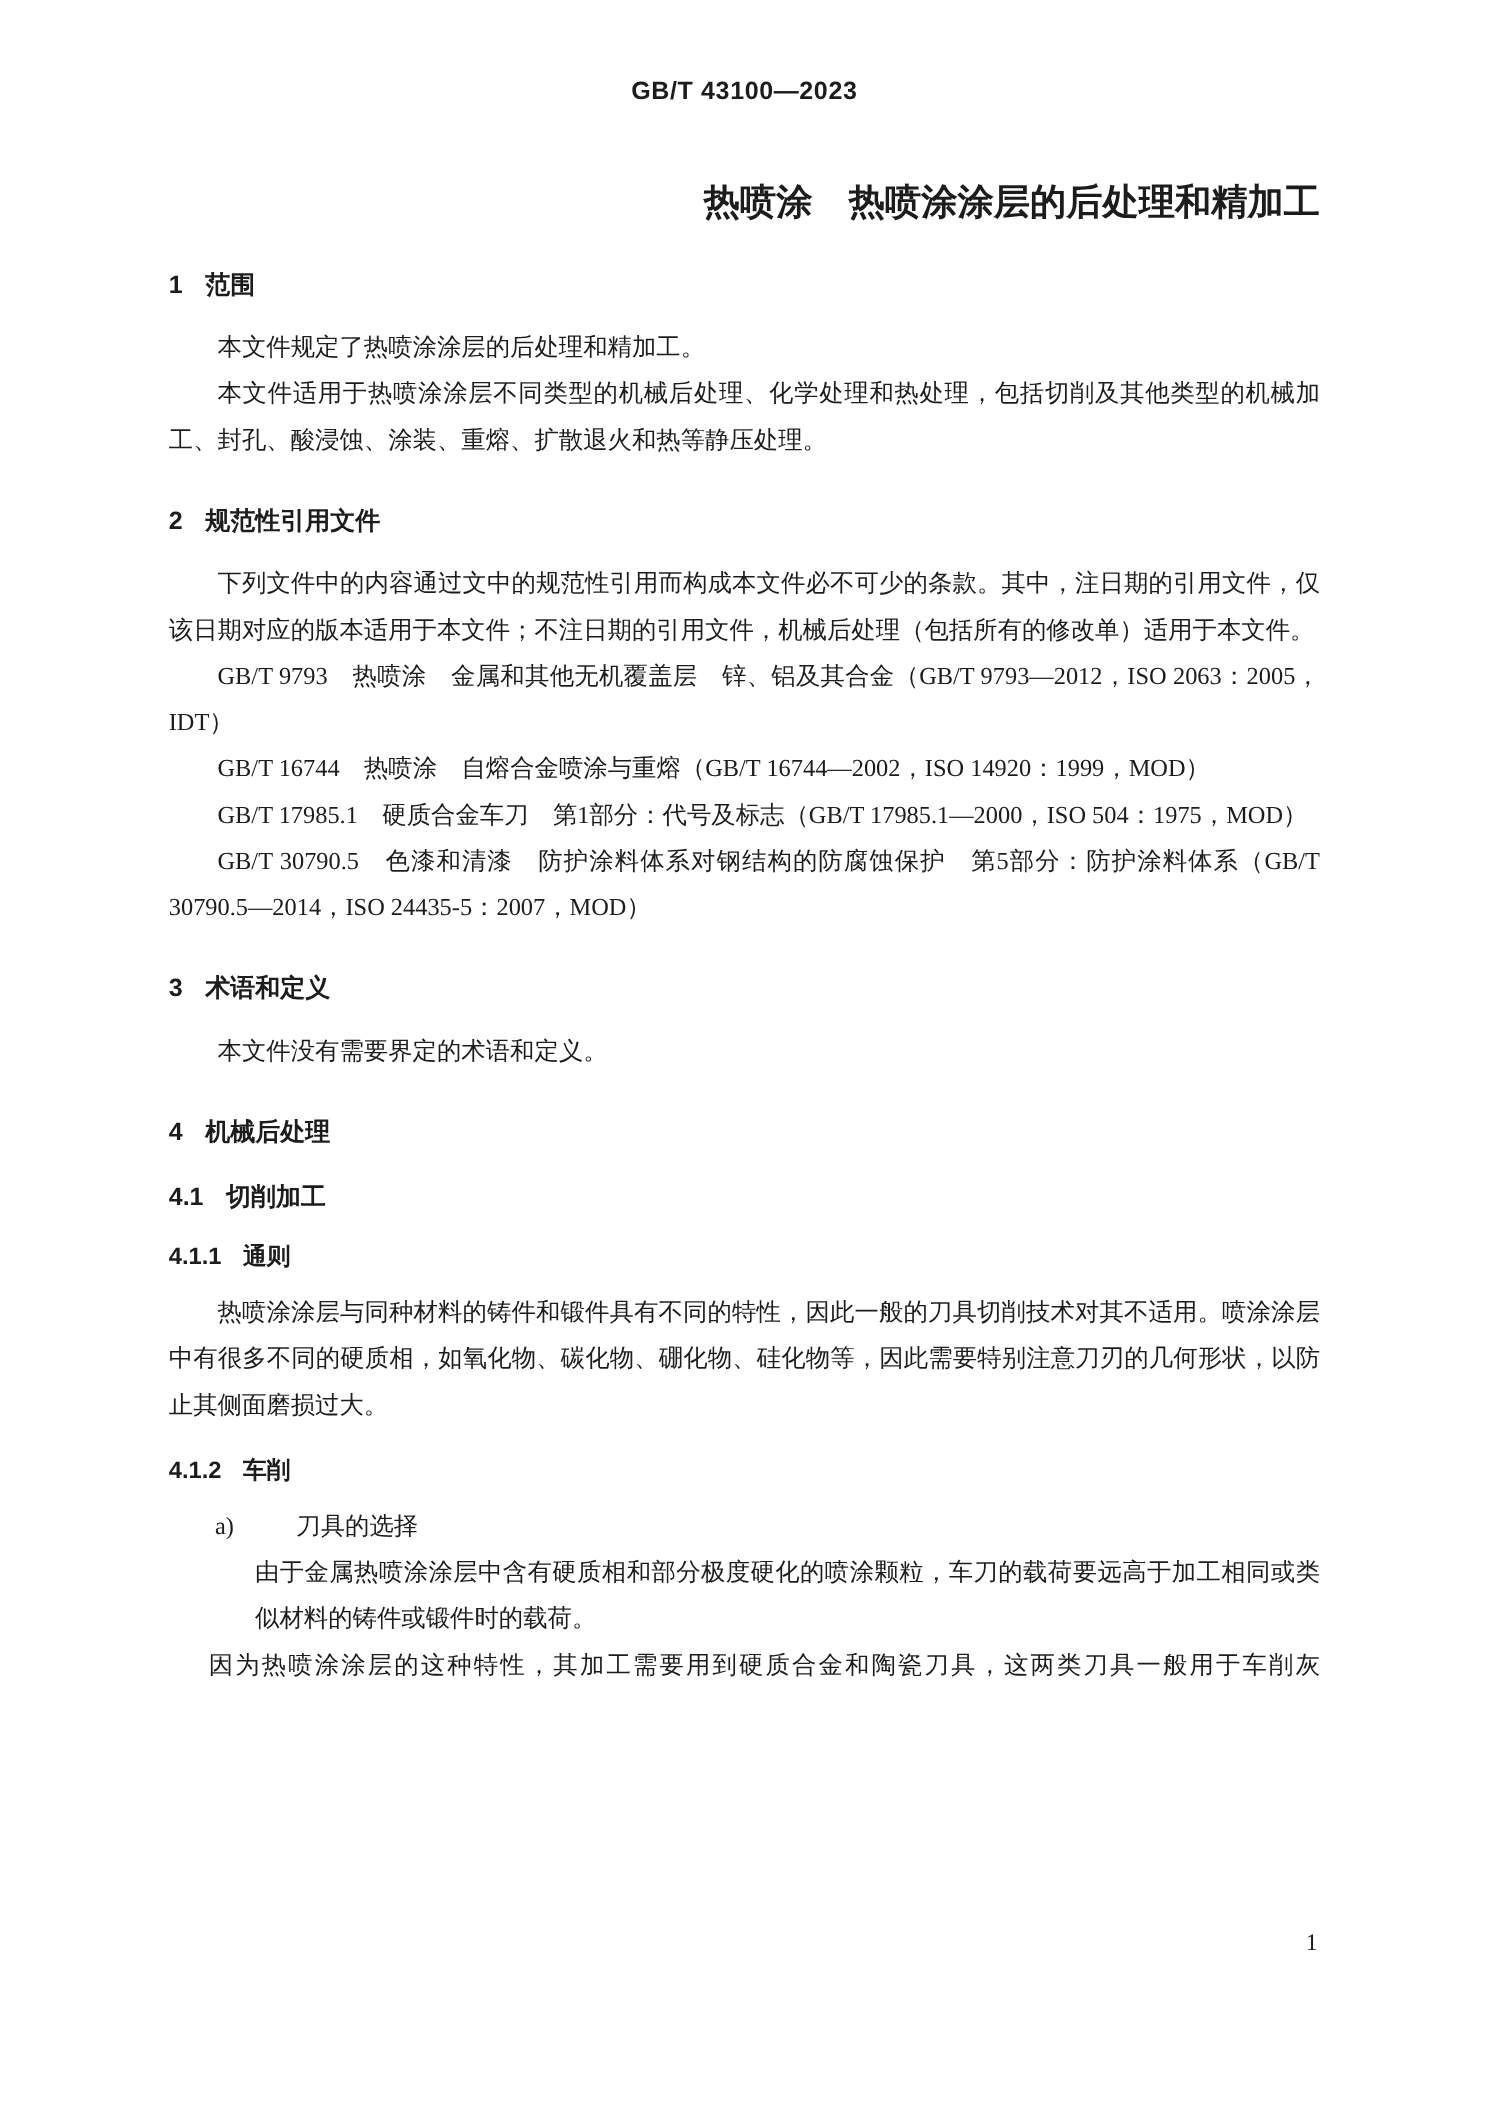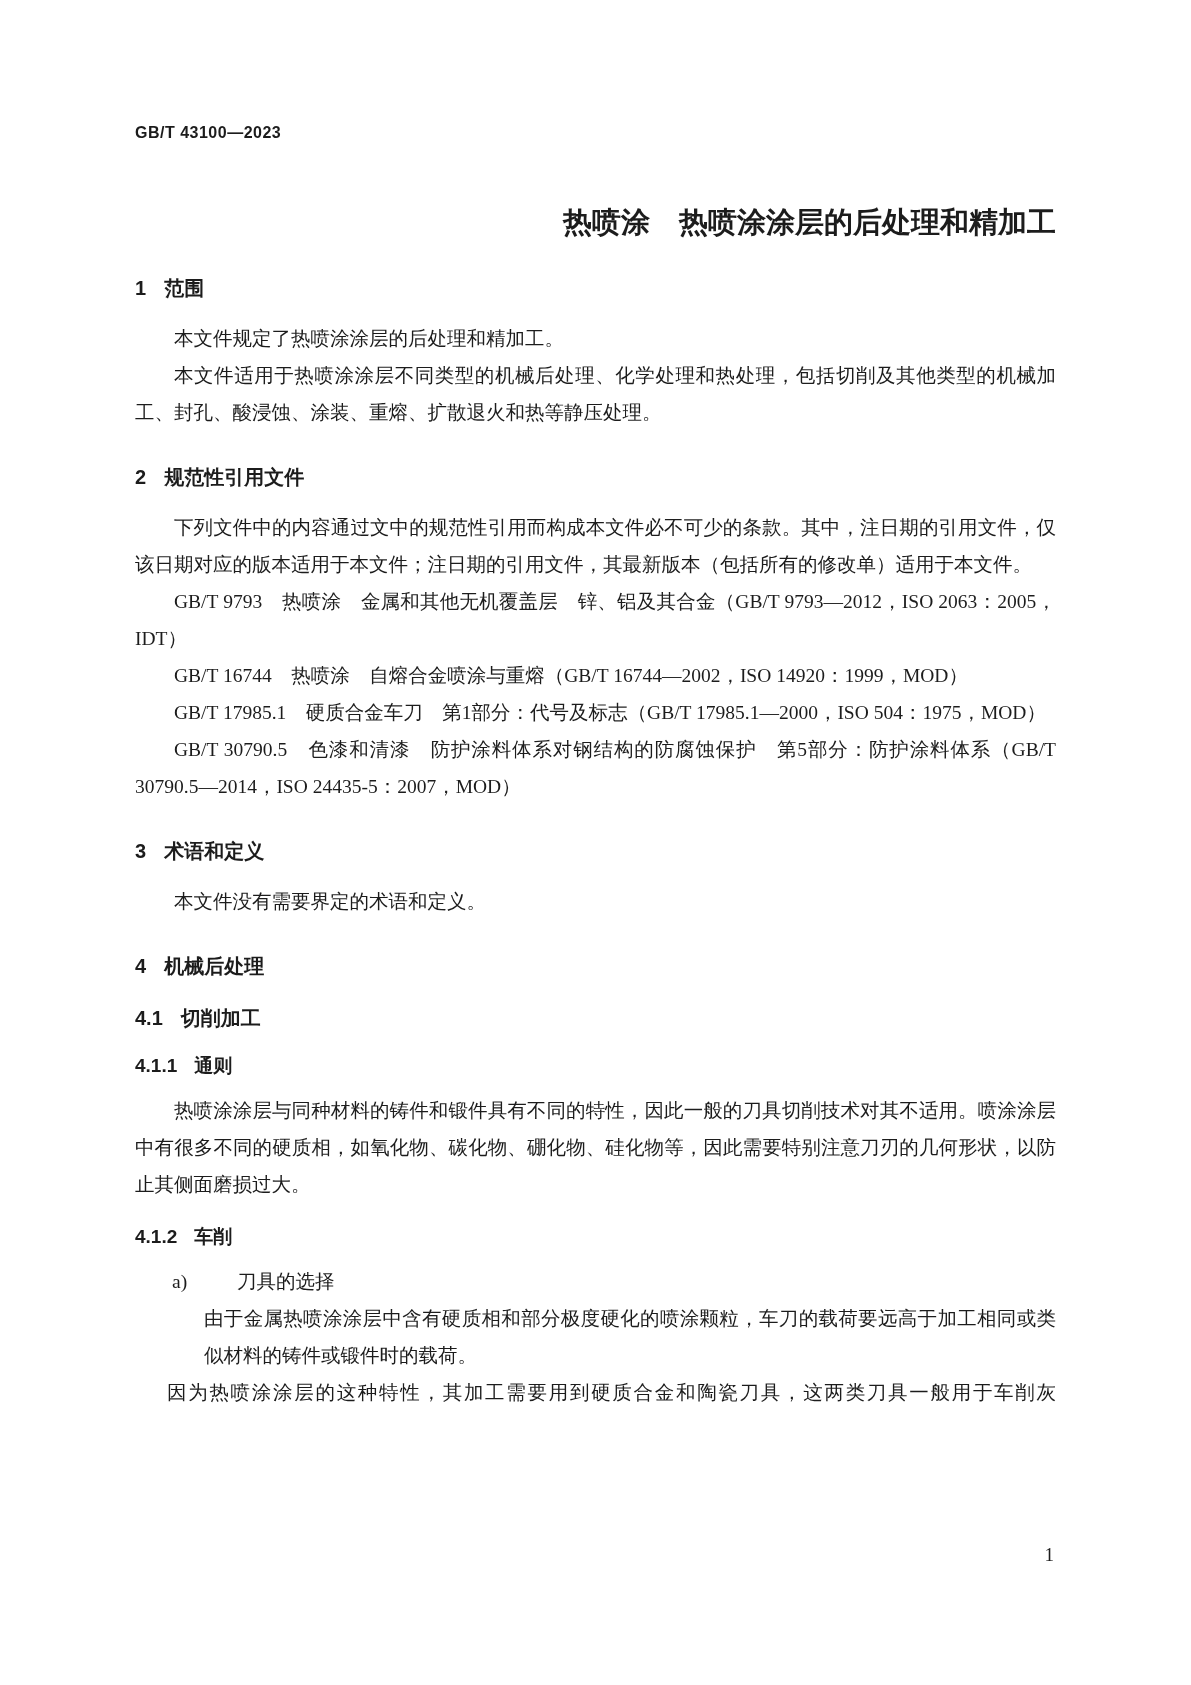--- a/index.html
+++ b/index.html
@@ -13,25 +13,25 @@
     height: 1685px;
     box-sizing: border-box;
     padding: 0 135px;
     background: #ffffff;
     color: #1c1c1c;
     font-family: "Liberation Serif", "DejaVu Serif", serif;
     font-size: 19.5px;
     overflow: hidden;
   }
   .doc-num {
-    padding-top: 120px;
-    text-align: left;
+    padding-top: 60px;
+    text-align: center;
     font-family: "Liberation Sans", "DejaVu Sans", sans-serif;
     font-weight: bold;
-    font-size: 16px;
+    font-size: 20px;
     line-height: 26px;
     letter-spacing: 0.5px;
   }
   .title {
     margin: 56px 0 0 0;
     text-align: right;
     font-family: "Liberation Sans", "DejaVu Sans", sans-serif;
     font-weight: bold;
     font-size: 29px;
     line-height: 40px;
@@ -73,21 +73,21 @@
 <div class="page">
   <div class="doc-num">GB/T 43100—2023</div>
 
   <h1 class="title">热喷涂　热喷涂涂层的后处理和精加工</h1>
 
   <main id="doc-content">
       <div class="heading h1"><span class="h-num">1</span><span>范围</span></div>
       <p class="para">本文件规定了热喷涂涂层的后处理和精加工。</p>
       <p class="para">本文件适用于热喷涂涂层不同类型的机械后处理、化学处理和热处理，包括切削及其他类型的机械加工、封孔、酸浸蚀、涂装、重熔、扩散退火和热等静压处理。</p>
       <div class="heading h1"><span class="h-num">2</span><span>规范性引用文件</span></div>
-      <p class="para">下列文件中的内容通过文中的规范性引用而构成本文件必不可少的条款。其中，注日期的引用文件，仅该日期对应的版本适用于本文件；注日期的引用文件，其最新版本（包括所有的修改单）适用于本文件。</p>
+      <p class="para">下列文件中的内容通过文中的规范性引用而构成本文件必不可少的条款。其中，注日期的引用文件，仅该日期对应的版本适用于本文件；不注日期的引用文件，机械后处理（包括所有的修改单）适用于本文件。</p>
       <p class="ref">GB/T 9793　热喷涂　金属和其他无机覆盖层　锌、铝及其合金（GB/T 9793—2012，ISO 2063：2005，IDT）</p>
       <p class="ref">GB/T 16744　热喷涂　自熔合金喷涂与重熔（GB/T 16744—2002，ISO 14920：1999，MOD）</p>
       <p class="ref">GB/T 17985.1　硬质合金车刀　第1部分：代号及标志（GB/T 17985.1—2000，ISO 504：1975，MOD）</p>
       <p class="ref">GB/T 30790.5　色漆和清漆　防护涂料体系对钢结构的防腐蚀保护　第5部分：防护涂料体系（GB/T 30790.5—2014，ISO 24435-5：2007，MOD）</p>
       <div class="heading h1"><span class="h-num">3</span><span>术语和定义</span></div>
       <p class="para">本文件没有需要界定的术语和定义。</p>
       <div class="heading h1"><span class="h-num">4</span><span>机械后处理</span></div>
       <div class="heading h2"><span class="h-num">4.1</span><span>切削加工</span></div>
       <div class="heading h3"><span class="h-num">4.1.1</span><span>通则</span></div>
       <p class="para">热喷涂涂层与同种材料的铸件和锻件具有不同的特性，因此一般的刀具切削技术对其不适用。喷涂涂层中有很多不同的硬质相，如氧化物、碳化物、硼化物、硅化物等，因此需要特别注意刀刃的几何形状，以防止其侧面磨损过大。</p>

